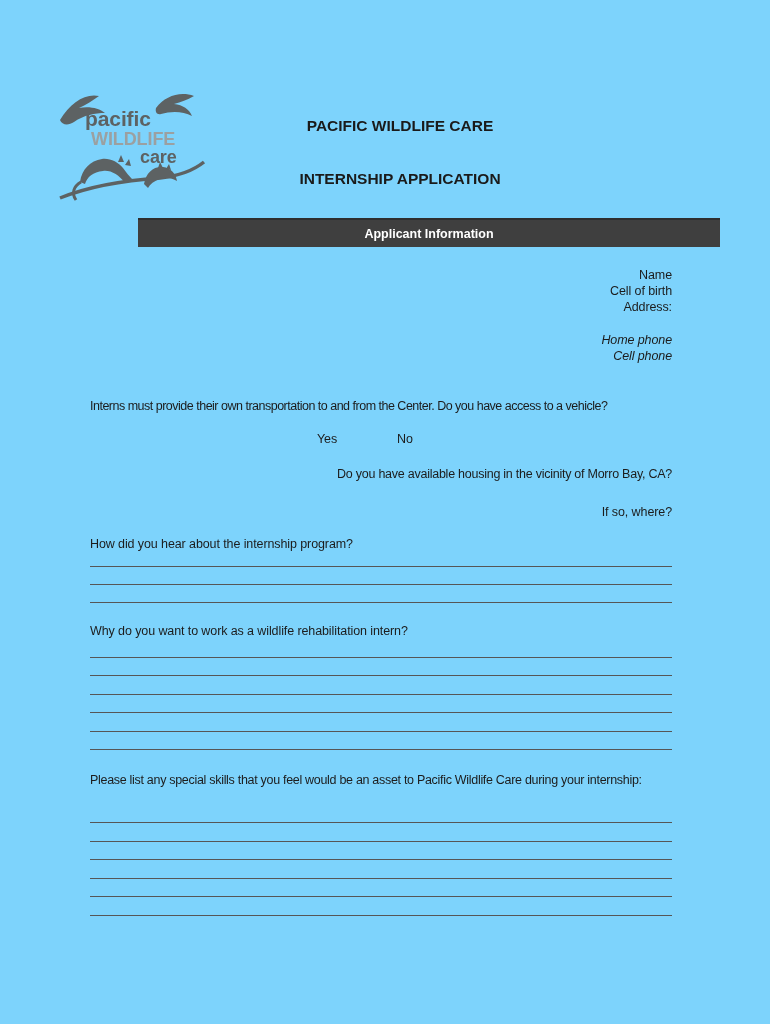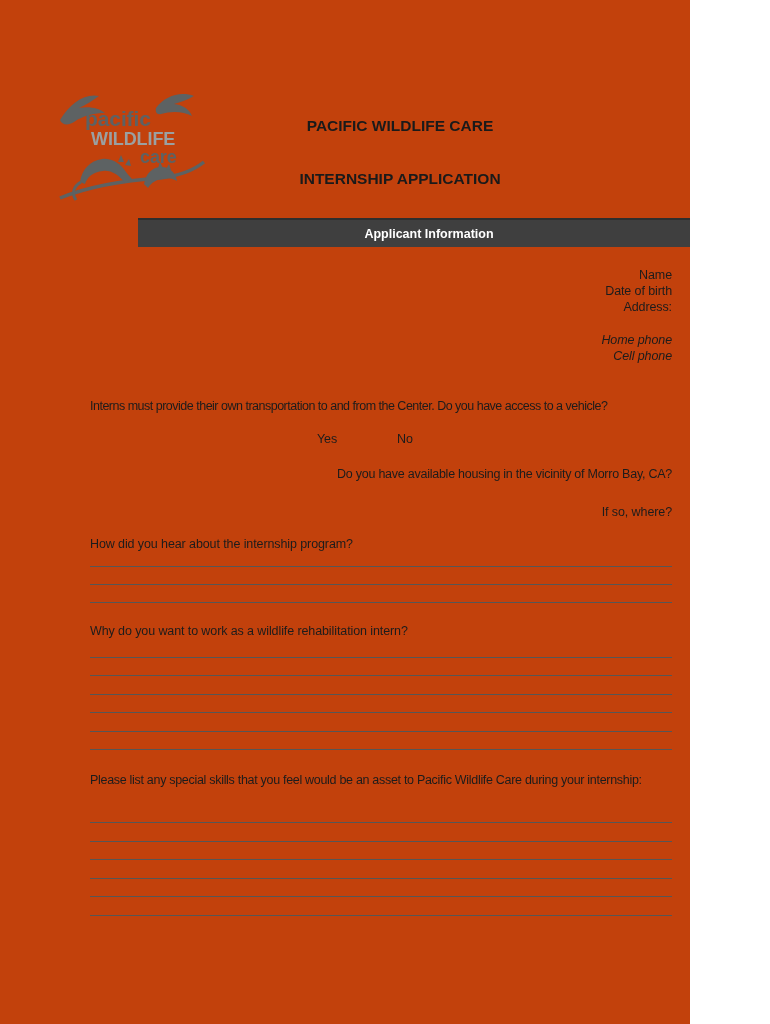--- a/index.html
+++ b/index.html
@@ -1,16 +1,16 @@
 <!DOCTYPE html>
 <html><head>
 <meta charset="utf-8">
 <style>
   html,body{margin:0;padding:0;background:#ffffff;}
-  .page{position:relative;width:690px;height:1024px;background:#c2410c;overflow:hidden;
+  .page{position:relative;width:770px;height:1024px;background:#7dd3fc;overflow:hidden;
         font-family:"Liberation Sans",sans-serif;font-size:12.5px;color:#1c1c1c;letter-spacing:-0.1px;}
 
   
   .logo{position:absolute;left:58px;top:84px;width:148px;height:122px;}
 
   
   .title{position:absolute;left:90px;width:620px;text-align:center;font-weight:bold;
          font-size:15.5px;color:#1a1a1a;letter-spacing:0;}
   .title1{top:117px;text-align:center;}
   .title2{top:170px;}
@@ -82,21 +82,21 @@
   <div class="title title2">INTERNSHIP APPLICATION</div>
 
   <div class="secbar">
     <span>Applicant Information</span>
   </div>
 
   <div class="row r-name">
     <span class="lbl">Name</span>
     <span class="uline name-line"></span>
     <span class="sp11"></span>
-    <span class="lbl">Date of birth</span>
+    <span class="lbl">Cell of birth</span>
     <span class="uline dob-line"></span>
   </div>
 
   <div class="row r-address">
     <span class="lbl">Address:</span>
     <span class="sp4"></span>
     <span class="uline grow1"></span>
   </div>
 
   <div class="row r-phones">

